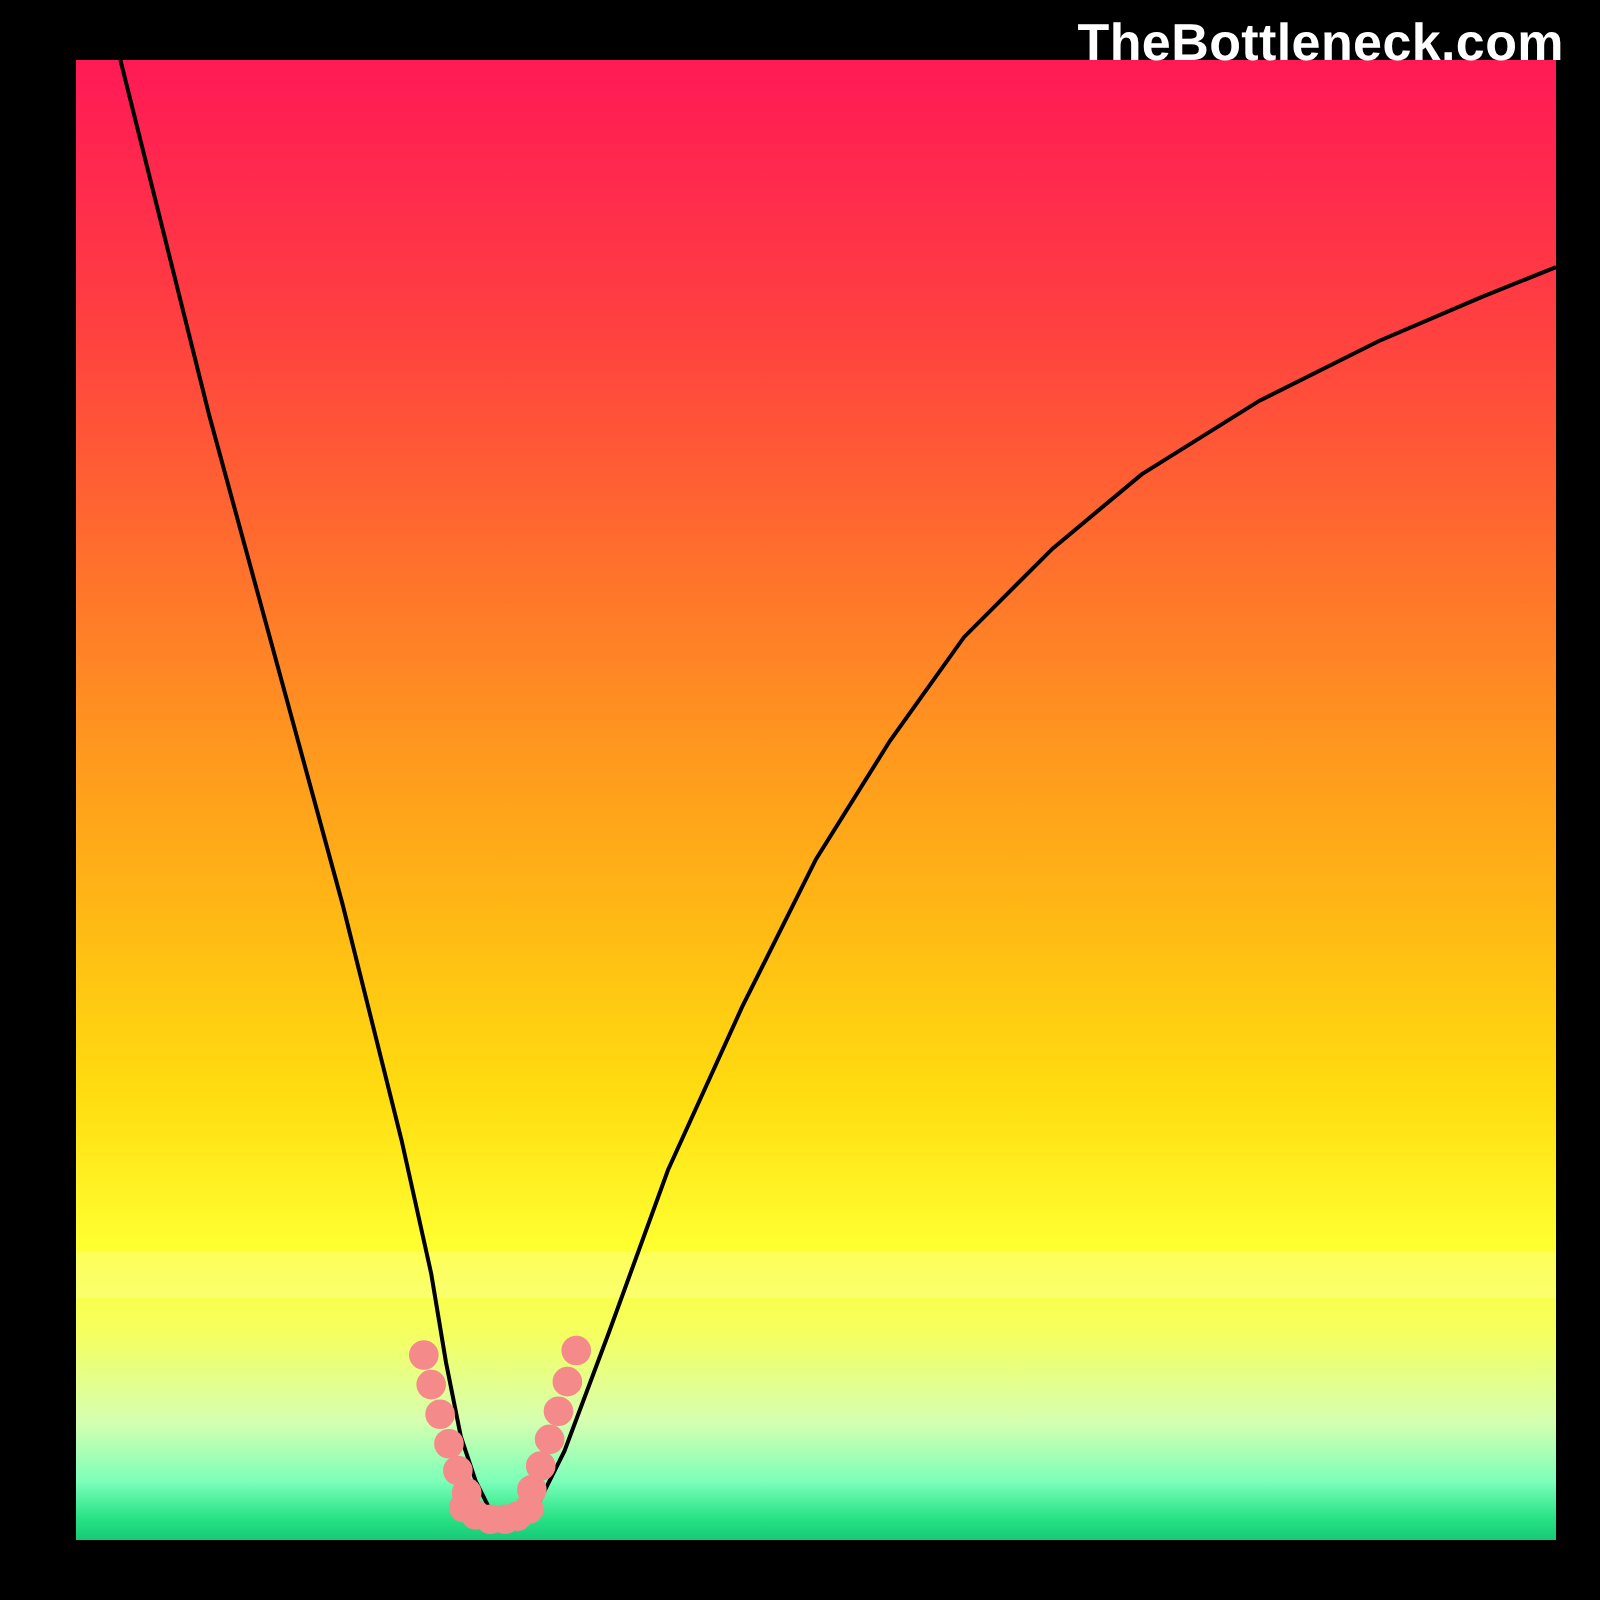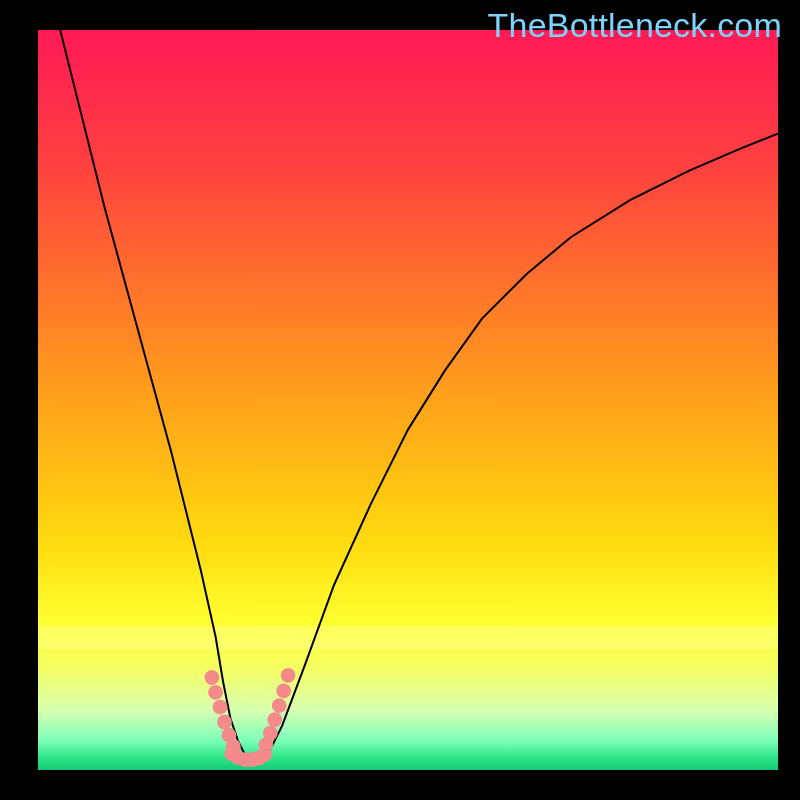--- a/index.html
+++ b/index.html
@@ -46,23 +46,23 @@
     left: 0;
     width: 100%;
     top: 80.5%;
     height: 3.2%;
     background: rgba(255,255,255,0.18);
   }
   .watermark {
     position: absolute;
     top: 6px;
     right: 18px;
-    color: #7dd3fc;
-    font-size: 34px;
-    font-weight: 400;
+    color: #ffffff;
+    font-size: 26px;
+    font-weight: 700;
     letter-spacing: 0.2px;
   }
   svg.curve {
     position: absolute;
     left: 0;
     top: 0;
     width: 100%;
     height: 100%;
     overflow: visible;
   }

